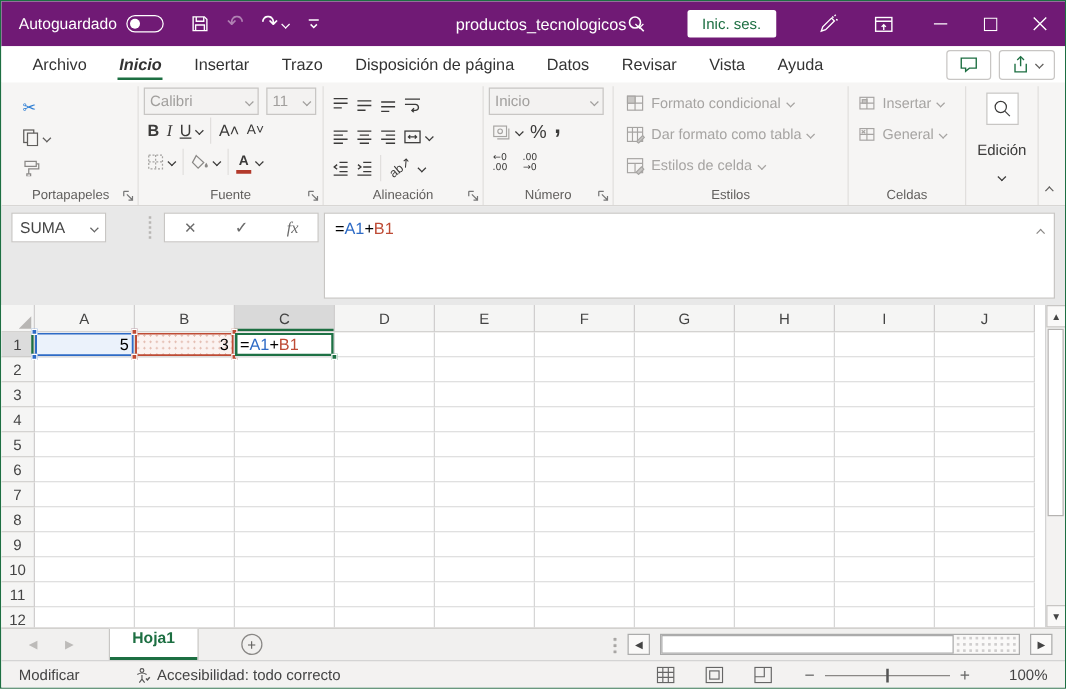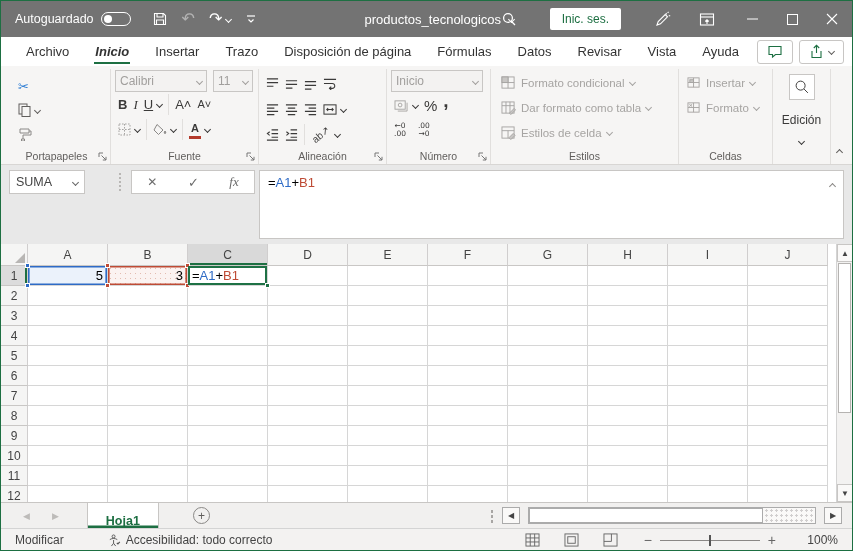--- a/index.html
+++ b/index.html
@@ -9,21 +9,21 @@
     position:relative; width:853px; height:551px; background:#fff;
     border:1px solid #1D6F42; overflow:hidden; font-size:13px; color:#444;
   }
   svg { display:block; }
   .chv { width:5px; height:5px; border-right:1.2px solid; border-bottom:1.2px solid;
          transform:rotate(45deg); display:inline-block; flex:none; }
   .chvup { transform:rotate(-135deg); }
   .dis { color:#A6A4A2; }
 
   
-  .titlebar { position:absolute; top:0; left:0; right:0; height:36px; background:#737373;
+  .titlebar { position:absolute; top:0; left:0; right:0; height:36px; background:#701a75;
               display:flex; align-items:center; color:#fff; padding:0 0 0 14px; }
   .autosave { display:flex; align-items:center; gap:7px; font-size:12.5px; }
   .toggle { width:30px; height:14px; border:1px solid #fff; border-radius:8px; position:relative; }
   .toggle .knob { position:absolute; left:2px; top:2px; width:8px; height:8px; border-radius:50%; background:#fff; }
   .tb-ic { display:flex; align-items:center; justify-content:center; height:28px; padding:0 7px; color:#fff; }
   .tb-ic.dim { opacity:.45; }
   .tb-glyph { font-size:16px; line-height:1; }
   .doc-title { position:absolute; left:calc(50% - 62px); top:0; height:36px; display:flex;
                align-items:center; gap:8px; font-size:13px; }
   .tb-right { position:absolute; right:0; top:0; height:36px; display:flex; align-items:center; }
@@ -104,21 +104,21 @@
   .varrow { width:16px; height:18px; background:#FAF9F8; border:1px solid #C8C6C4; display:flex;
             align-items:center; justify-content:center; font-size:8px; color:#444; }
   .varrow.bot { position:absolute; bottom:0; }
   .vthumb { position:absolute; top:19px; left:1px; width:13px; height:150px; background:#fff; border:1px solid #B5B3B1; }
 
   
   .sheetbar { position:absolute; top:501px; left:0; right:0; height:26px; background:#F1F0EF;
               border-top:1px solid #C8C6C4; display:flex; align-items:center; }
   .navarrows { display:flex; gap:22px; margin:0 0 0 22px; color:#BDBBB9; font-size:9px; }
   .sheettab { margin-left:28px; height:100%; background:#fff; border-left:1px solid #C8C6C4; border-right:1px solid #C8C6C4;
-              display:flex; align-items:flex-end; padding:0 18px; color:#1D6F42; font-weight:bold; font-size:12.5px;
+              display:flex; align-items:flex-start; padding:0 18px; color:#1D6F42; font-weight:bold; font-size:12.5px;
               box-shadow:inset 0 -2.5px 0 #1D6F42; }
   .newsheet { margin-left:34px; width:17px; height:17px; border:1px solid #8A8886; border-radius:50%;
               display:flex; align-items:center; justify-content:center; color:#605E5C; font-size:12px; line-height:1; }
   .hscroll-zone { margin-left:auto; display:flex; align-items:center; gap:8px; padding-right:10px; }
   .dots { width:4px; height:14px; background:radial-gradient(#A8A6A4 1px, transparent 1.2px); background-size:4px 5px; }
   .harrow { width:18px; height:17px; background:#FAF9F8; border:1px solid #ABABAB; display:flex;
             align-items:center; justify-content:center; font-size:8px; color:#444; }
   .htrack { width:288px; height:17px; border:1px solid #ABABAB; background-color:#FAF9F8;
             background-image:radial-gradient(#D0CECE 1px, transparent 1.1px); background-size:5px 5px; position:relative; }
   .hthumb { position:absolute; left:0; top:0; height:15px; width:234px; background:#fff; border:1px solid #ABABAB; }
@@ -210,21 +210,20 @@
     </div>
   </div>
 
   <div class="tabsrow">
     <div class="tabs-list" id="tabsList">
         <div class="rtab">Archivo</div>
         <div class="rtab active">Inicio</div>
         <div class="rtab">Insertar</div>
         <div class="rtab">Trazo</div>
         <div class="rtab">Disposición de página</div>
-        <div class="rtab">Fórmulas</div>
         <div class="rtab">Datos</div>
         <div class="rtab">Revisar</div>
         <div class="rtab">Vista</div>
         <div class="rtab">Ayuda</div>
       </div>
     <div class="tabsrow-right">
       <span class="trbtn">
         <svg width="16" height="15" viewBox="0 0 16 15" fill="none" stroke="#1D6F42" stroke-width="1.1">
           <path d="M2 2.5h12v8H8.5L5.5 13v-2.5H2z"></path>
         </svg>
@@ -489,21 +488,21 @@
           </svg>
         <span>Insertar</span>
           <span class="chv"></span>
       </div>
       <div class="stackbtn dis">
         <svg width="14" height="13" viewBox="0 0 15 14" fill="none" stroke="#A6A4A2">
             <rect x="1" y="2" width="12" height="10"></rect>
             <path d="M1 7h12M7 2v10"></path>
             <path d="M2.5 3.5l3 2.5M5.5 3.5l-3 2.5"></path>
           </svg>
-        <span>Formato</span>
+        <span>General</span>
           <span class="chv"></span>
       </div>
       <span class="glabel">Celdas</span>
     </div>
 
     <div class="rgroup" style="width:58px;border-right:1px solid #E1DFDD">
       <div class="bigbtn" style="width:48px;margin:0 auto">
         <svg width="26" height="26" viewBox="0 0 26 26" fill="none" stroke="#3B3A39" stroke-width="1.4" style="border:1px solid #C8C6C4;background:#fff;padding:3px">
           <circle cx="11" cy="11" r="6.5"></circle>
             <path d="M16 16l5.5 5.5"></path>

